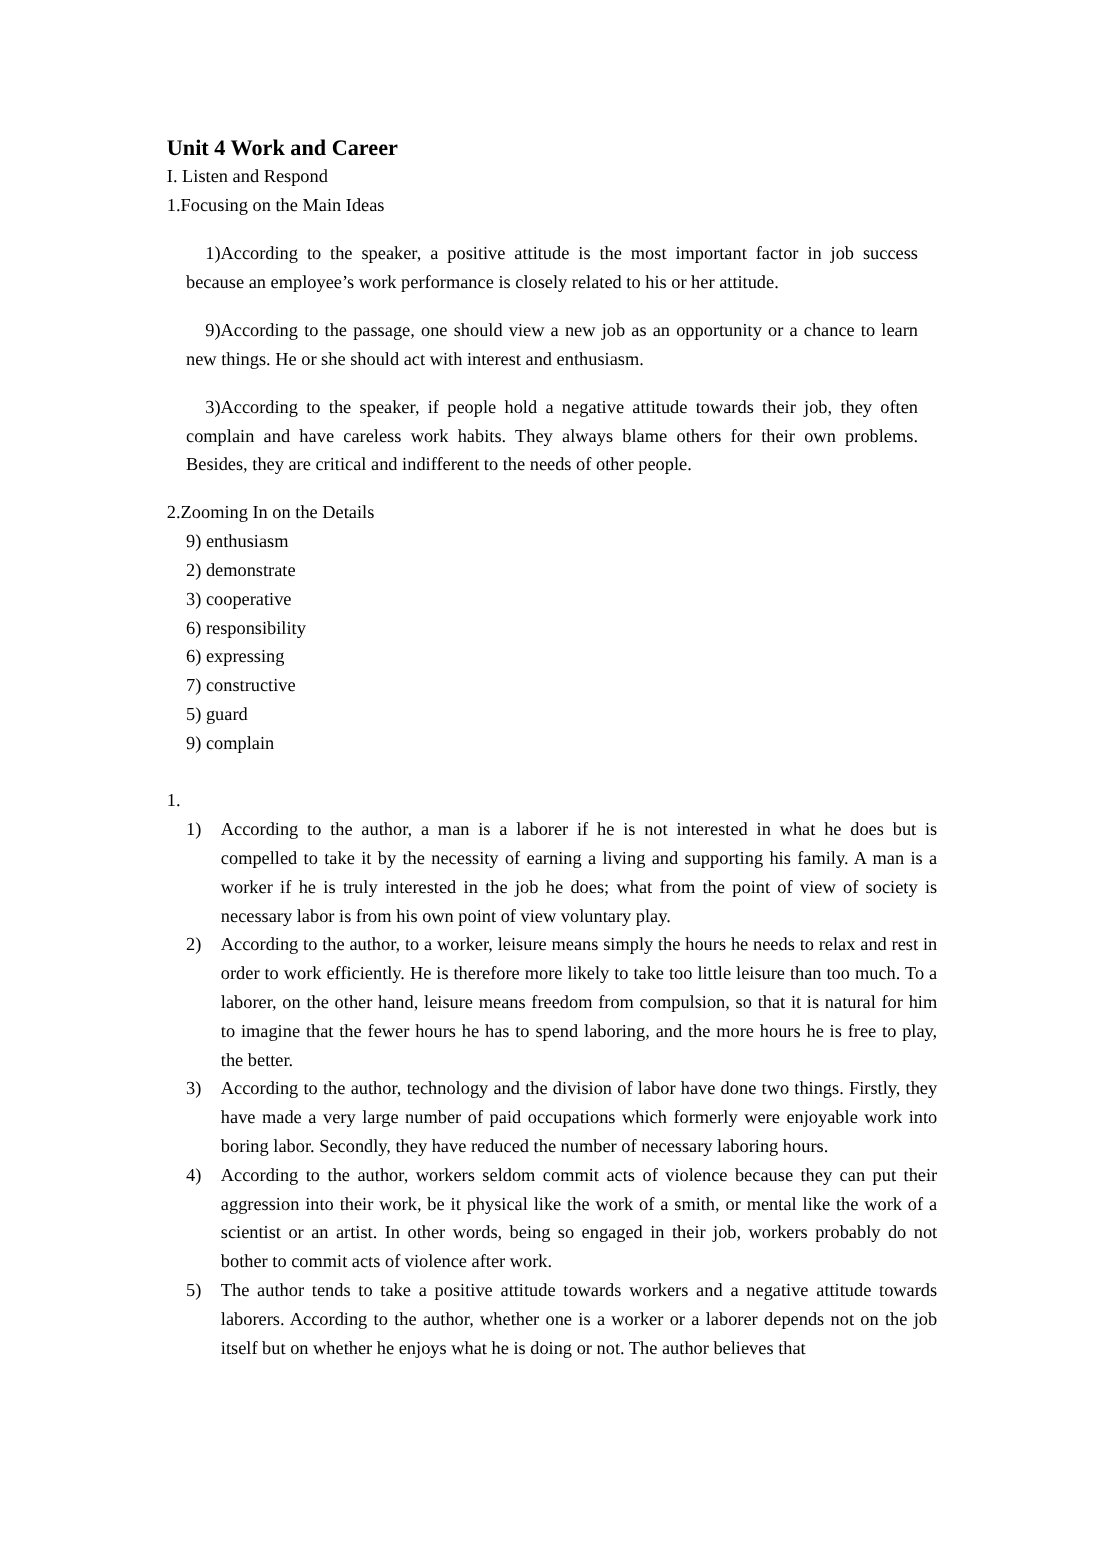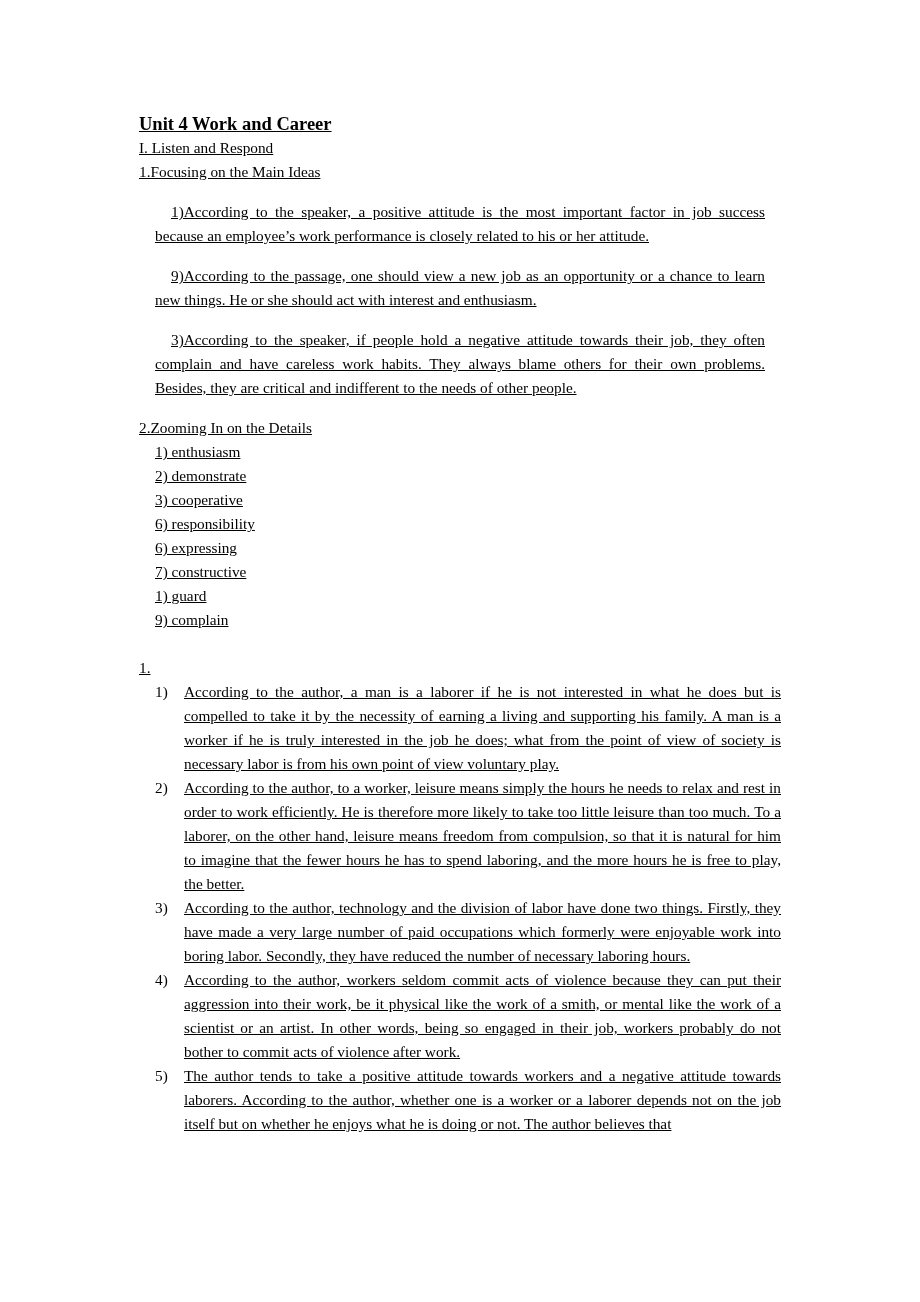--- a/index.html
+++ b/index.html
@@ -1,18 +1,18 @@
 <!DOCTYPE html>
 <html><head>
 <meta charset="utf-8">
 <style>
   html, body { margin: 0; padding: 0; background: #ffffff; }
   body { width: 920px; height: 1302px; overflow: hidden; position: relative;
          font-family: "Liberation Serif", "DejaVu Serif", serif; color: #000; }
-  .page { position: absolute; left: 139px; top: 112px; width: 642px; text-decoration: underline; }
+  .page { position: absolute; left: 139px; top: 112px; width: 642px; }
   .title { font-weight: bold; font-size: 18.5px; line-height: 24px; margin: 0; }
   .line { font-size: 15.3px; line-height: 24px; margin: 0; }
   .para { font-size: 15.3px; line-height: 24px; margin: 16px; text-align: justify; text-indent: 16px; }
   .word { font-size: 15.3px; line-height: 24px; margin: 0; padding-left: 16px; }
   .blank { height: 24px; }
   .olist { margin: 0; padding: 0; list-style: none; }
   .oitem { position: relative; padding-left: 45px; font-size: 15.3px; line-height: 24px; text-align: justify; }
   .onum { position: absolute; left: 16px; top: 0; }
 </style>
 </head>
@@ -21,27 +21,27 @@
 <div class="page">
   <h1 class="title">Unit 4 Work and Career</h1>
 
   <p class="line">I. Listen and Respond</p>
   <p class="line">1.Focusing on the Main Ideas</p>
   <p class="para">1)According to the speaker, a positive attitude is the most important factor in job success because an employee’s work performance is closely related to his or her attitude.</p>
   <p class="para">9)According to the passage, one should view a new job as an opportunity or a chance to learn new things. He or she should act with interest and enthusiasm.</p>
   <p class="para">3)According to the speaker, if people hold a negative attitude towards their job, they often complain and have careless work habits. They always blame others for their own problems. Besides, they are critical and indifferent to the needs of other people.</p>
 
   <p class="line">2.Zooming In on the Details</p>
-  <p class="word">1) enthusiasm</p>
+  <p class="word">9) enthusiasm</p>
   <p class="word">2) demonstrate</p>
   <p class="word">3) cooperative</p>
   <p class="word">6) responsibility</p>
   <p class="word">6) expressing</p>
   <p class="word">7) constructive</p>
-  <p class="word">1) guard</p>
+  <p class="word">5) guard</p>
   <p class="word">9) complain</p>
 
   <div class="blank"></div>
 
   <p class="line">1.</p>
 
   <ol class="olist">
     <li class="oitem">
       <span class="onum">1)</span>
       <span>According to the author, a man is a laborer if he is not interested in what he does but is compelled to take it by the necessity of earning a living and supporting his family. A man is a worker if he is truly interested in the job he does; what from the point of view of society is necessary labor is from his own point of view voluntary play.</span>

